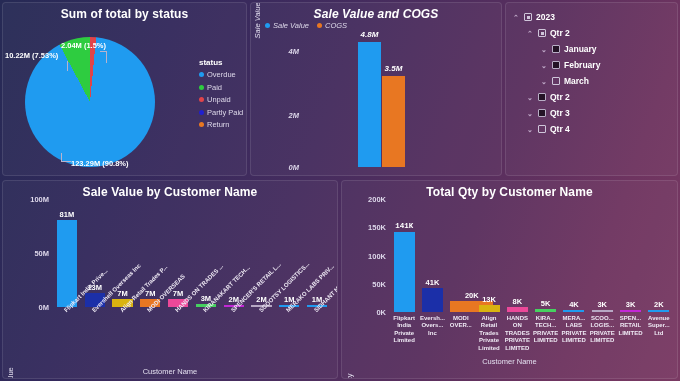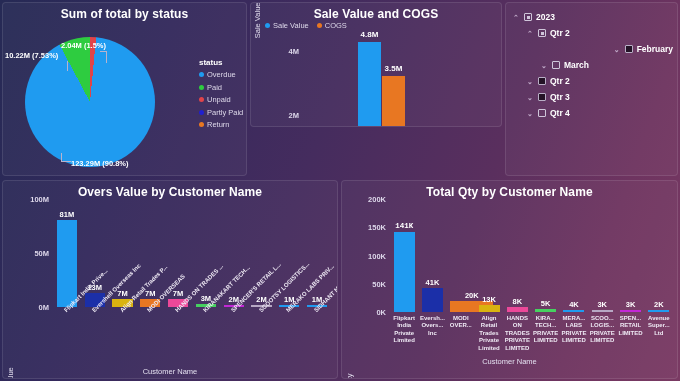--- a/index.html
+++ b/index.html
@@ -41,21 +41,21 @@
   .pie-lbl { position:absolute; font-size:7.5px; font-weight:bold; color:#ffffff; white-space:nowrap; }
   #pie-lbl-a { left:-16px; top:16px; }
   #pie-lbl-b { left:40px; top:6px; text-align:center; }
   #pie-lbl-c { left:50px; top:124px; }
   .leader { position:absolute; border-left:1px solid #b9b3cd; border-top:1px solid #b9b3cd; }
   .legend-box { position:absolute; left:196px; top:55px; }
   .legend-title { font-size:8px; font-weight:bold; color:#ffffff; margin-bottom:3px; }
   .legend-item { display:flex; align-items:center; gap:3px; margin-bottom:3.5px; font-size:7.5px; color:#ded9ea; white-space:nowrap; }
   .dot { width:5px; height:5px; border-radius:50%; flex:0 0 auto; }
   
-  #card-cogs { left:250px; top:2px; width:252px; height:125px; }
+  #card-cogs { left:250px; top:2px; width:252px; height:174px;font-style:italic; }
   .cogs-legend { position:absolute; left:14px; top:18px; display:flex; gap:8px; }
   .cogs-legend .legend-item { margin:0; font-size:7.5px; }
   .cogs-ylabel {
     position:absolute; left:2px; top:48px; font-size:7.5px; color:#e3dfef;
     transform:rotate(-90deg); transform-origin:left top; white-space:nowrap; width:100px;
     text-align:center;
   }
   .cogs-yticks { position:absolute; left:26px; top:34px; width:22px; height:130px; }
   .ytick { position:absolute; right:0; font-size:7.5px; font-weight:bold; color:#ddd7ea; transform:translateY(-50%); }
   .cogs-plot { position:absolute; left:52px; top:34px; right:8px; height:130px; }
@@ -174,21 +174,26 @@
       <div class="srow" style="padding-left: 0px;">
         <span class="chev">⌃</span>
         <span class="cbx partial"></span>
         <span>2023</span>
       </div>
       <div class="srow" style="padding-left: 14px;">
         <span class="chev">⌃</span>
         <span class="cbx partial"></span>
         <span>Qtr 2</span>
       </div>
-      <div class="srow" style="padding-left: 28px; justify-content: flex-end;">
+      <div class="srow" style="padding-left: 28px;">
+        <span class="chev">⌄</span>
+        <span class="cbx checked"></span>
+        <span>January</span>
+      </div>
+      <div class="srow" style="padding-left: 28px;">
         <span class="chev">⌄</span>
         <span class="cbx checked"></span>
         <span>February</span>
       </div>
       <div class="srow" style="padding-left: 28px;">
         <span class="chev">⌄</span>
         <span class="cbx"></span>
         <span>March</span>
       </div>
       <div class="srow" style="padding-left: 14px;">
@@ -203,21 +208,21 @@
       </div>
       <div class="srow" style="padding-left: 14px;">
         <span class="chev">⌄</span>
         <span class="cbx"></span>
         <span>Qtr 4</span>
       </div>
     </div>
 </div>
 
 <div class="card" id="card-sv">
-  <div class="card-title">Overs Value by Customer Name</div>
+  <div class="card-title">Sale Value by Customer Name</div>
   <div class="sv-ylabel">Sale Value</div>
   <div class="sv-yticks" id="sv-yticks">
       <div class="ytick" style="top: 108px;">0M</div>
       <div class="ytick" style="top: 54px;">50M</div>
       <div class="ytick" style="top: 0px;">100M</div>
     </div>
   <div class="sv-plot" id="sv-plot">
       <div class="sbar" style="left: 3.892px; width: 20.016px; height: 87.48px;">
         <div class="fill" style="background: rgb(31, 155, 240); height: 100%;"></div>
         <div class="vlabel" style="top: -10px;">81M</div>

